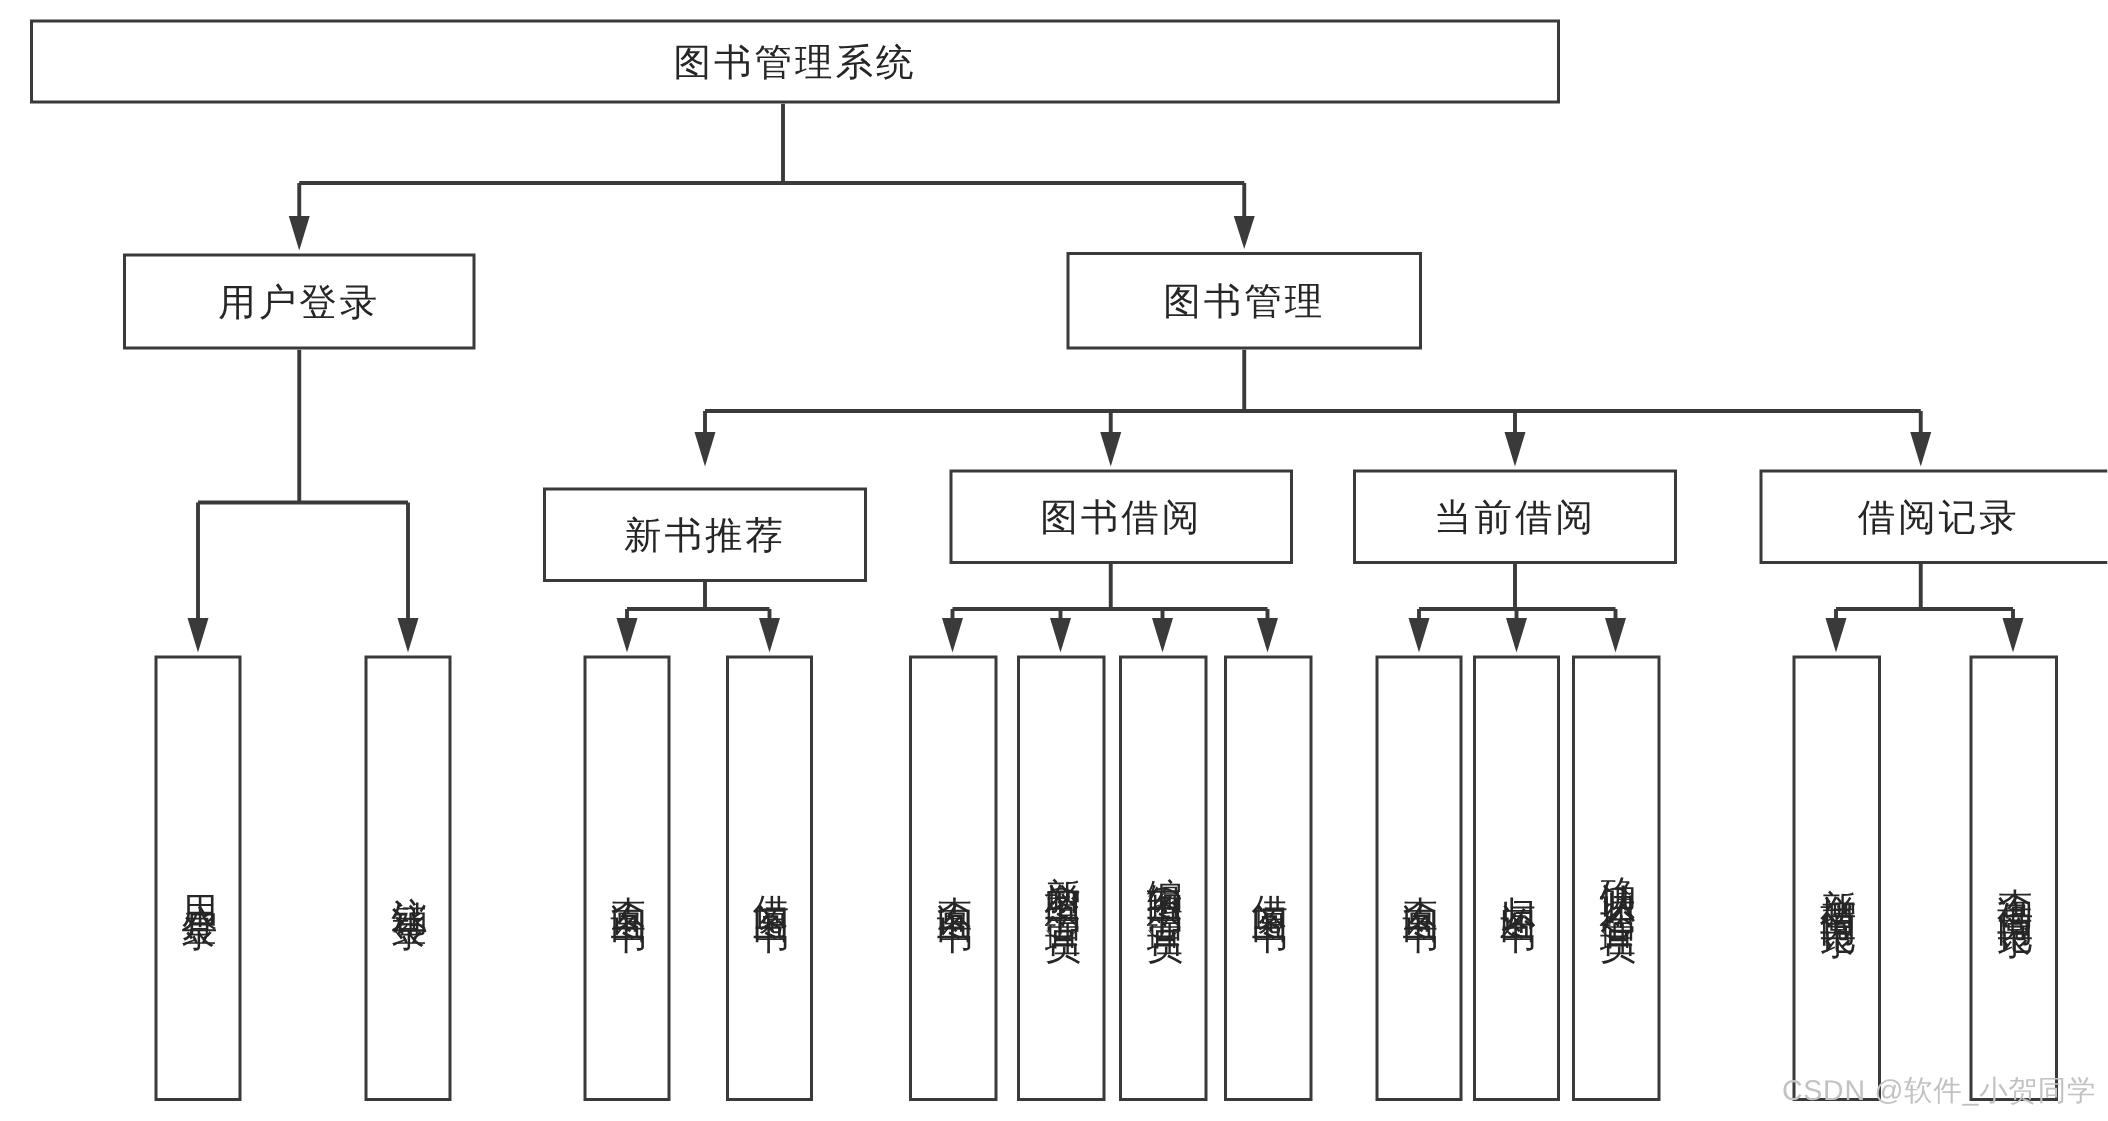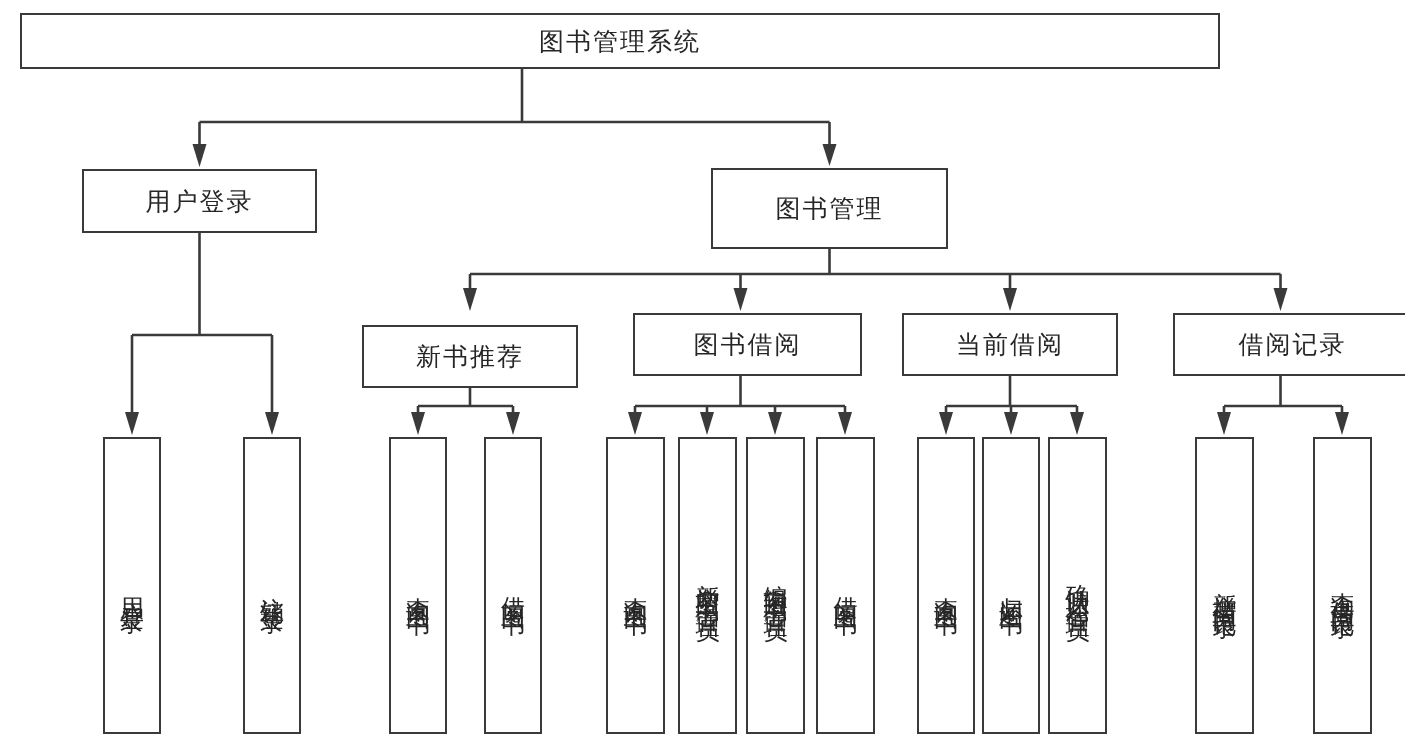--- a/index.html
+++ b/index.html
@@ -99,24 +99,24 @@
       <polygon points="1070,412 1084,412 1077,435"></polygon>
 
     <path d="M1280.5,376 V406"></path>
     <path d="M1224,406 H1342"></path>
     <path d="M1224,406 V414"></path>
       <polygon points="1217,412 1231,412 1224,435"></polygon>
     <path d="M1342,406 V414"></path>
       <polygon points="1335,412 1349,412 1342,435"></polygon>
   </svg>
 
-  <div class="node h-node" style="left:20px;top:13px;width:1200px;height:56px;">图书管理系统</div>
+  <div class="node h-node" style="left:20px;top:13px;width:1020px;height:56px;">图书管理系统</div>
 
   <div class="node h-node" style="left:82px;top:169px;width:235px;height:64px;">用户登录</div>
-  <div class="node h-node" style="left:711px;top:168px;width:237px;height:81px;">图书管理</div>
+  <div class="node h-node" style="left:711px;top:168px;width:237px;height:65px;">图书管理</div>
 
   <div class="node h-node" style="left:362px;top:325px;width:216px;height:63px;">新书推荐</div>
   <div class="node h-node" style="left:633px;top:313px;width:229px;height:63px;">图书借阅</div>
   <div class="node h-node" style="left:902px;top:313px;width:216px;height:63px;">当前借阅</div>
   <div class="node h-node" style="left:1173px;top:313px;width:239px;height:63px;">借阅记录</div>
 
   <div class="node v-node" style="left:103px;top:437px;width:58px;height:297px;">用户登录</div>
   <div class="node v-node" style="left:243px;top:437px;width:58px;height:297px;">注销登录</div>
 
   <div class="node v-node" style="left:389px;top:437px;width:58px;height:297px;">查询图书</div>
@@ -127,14 +127,15 @@
   <div class="node v-node" style="left:746px;top:437px;width:59px;height:297px;">编辑图书（管理员）</div>
   <div class="node v-node" style="left:816px;top:437px;width:59px;height:297px;">借阅图书</div>
 
   <div class="node v-node" style="left:917px;top:437px;width:58px;height:297px;">查询图书</div>
   <div class="node v-node" style="left:982px;top:437px;width:58px;height:297px;">归还图书</div>
   <div class="node v-node" style="left:1048px;top:437px;width:59px;height:297px;">确认归还（管理员）</div>
 
   <div class="node v-node" style="left:1195px;top:437px;width:59px;height:297px;">新增借阅记录</div>
   <div class="node v-node" style="left:1313px;top:437px;width:59px;height:297px;">查询借阅记录</div>
 
+  <div class="watermark">CSDN @软件_小贺同学</div>
 
 </div>
 
 </body></html>

